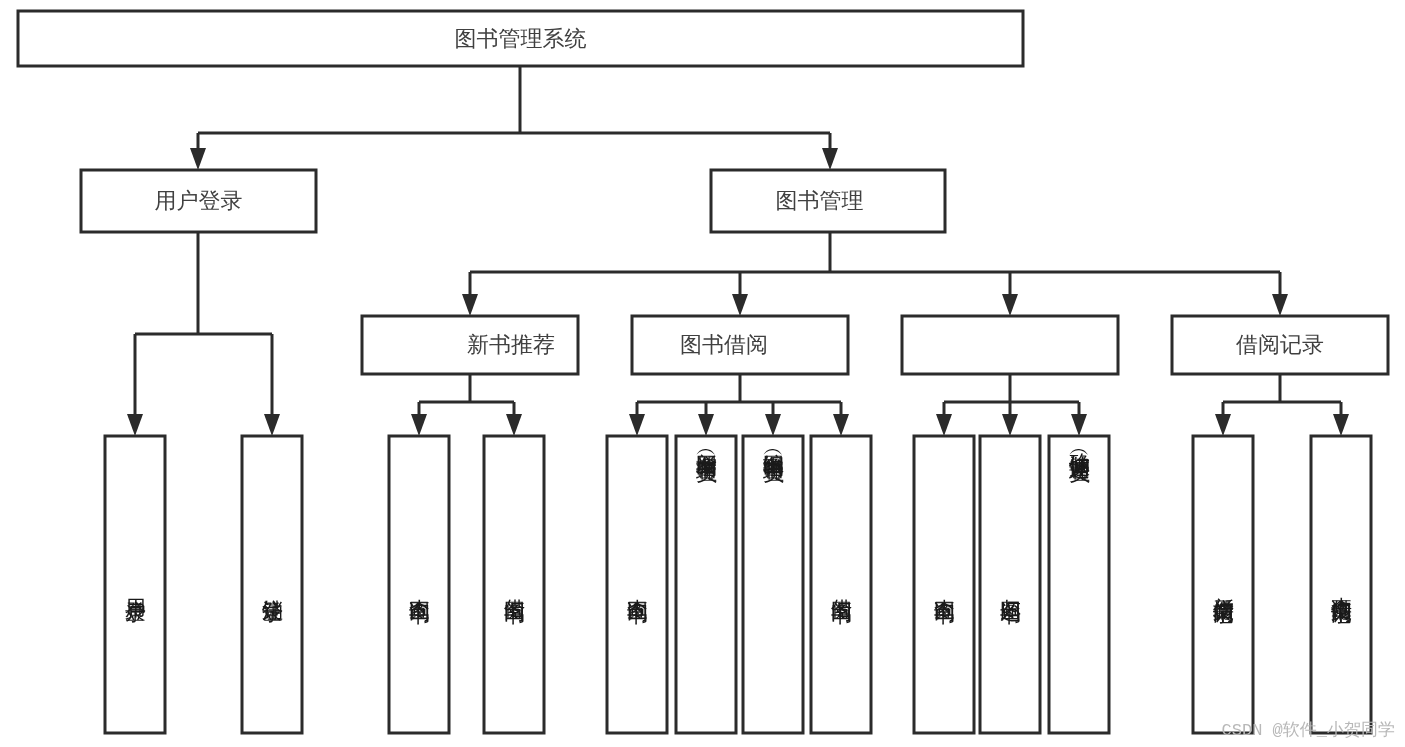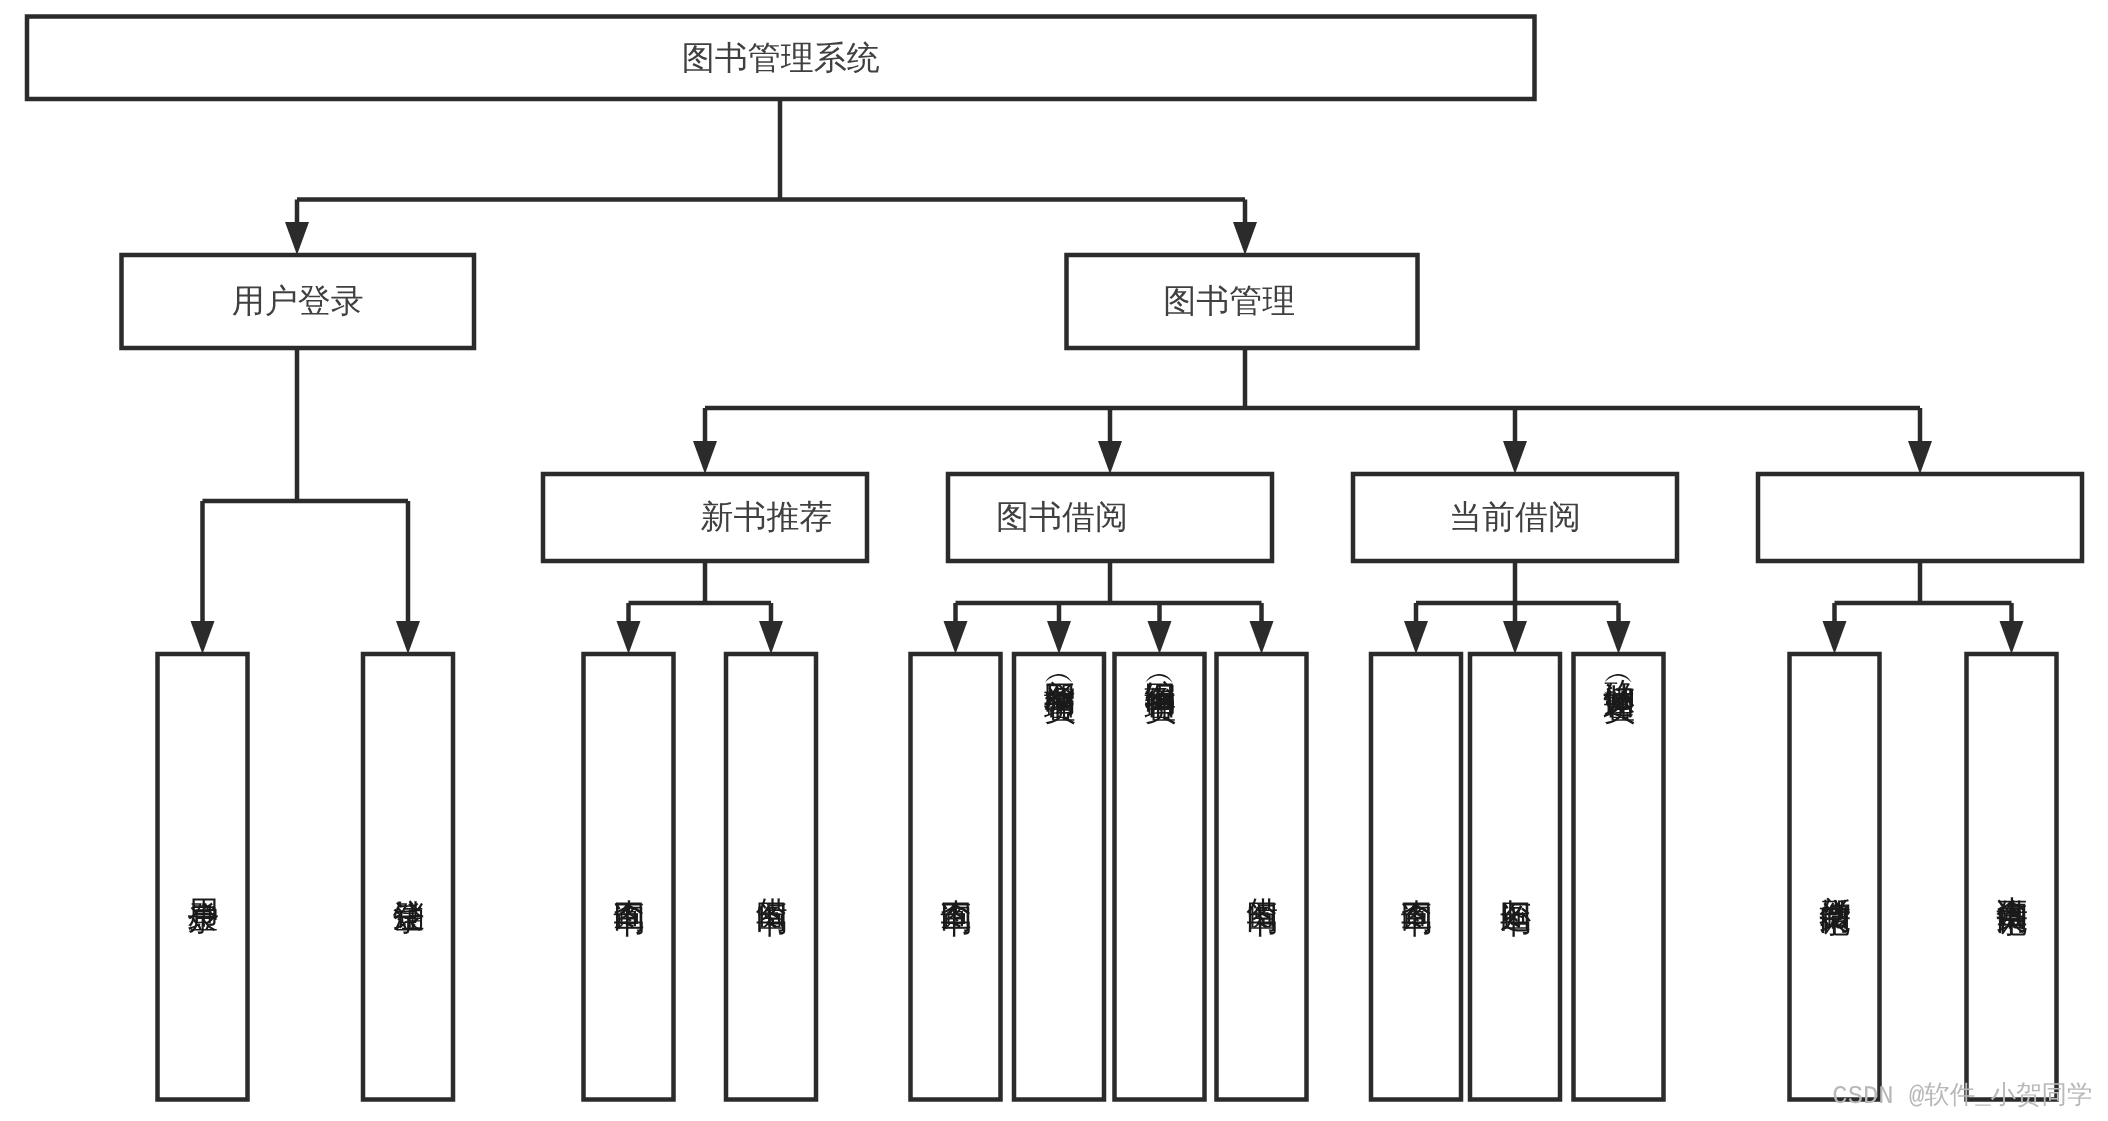--- a/index.html
+++ b/index.html
@@ -189,25 +189,25 @@
   <div class="box-label-wrap" style="left:81px; top:170px; width:235px; height:62px;">
     <span>用户登录</span>
   </div>
   <div class="box-label-wrap" style="left:711px; top:170px; width:217px; height:62px;">
     <span>图书管理</span>
   </div>
 
   <div class="box-label-wrap" style="left:362px; top:316px; width:216px; height:58px;padding-left:41px;">
     <span>新书推荐</span>
   </div>
-  <div class="box-label-wrap" style="left:600px; top:316px; width:216px; height:58px;">
+  <div class="box-label-wrap" style="left:616px; top:316px; width:216px; height:58px;">
     <span>图书借阅</span>
   </div>
-  <div class="box-label-wrap" style="left:902px; top:316px; width:216px; height:58px;">
-    <span>当前借阅</span>
+  <div class="box-label-wrap" style="left:1172px; top:316px; width:216px; height:58px;">
+    <span>借阅记录</span>
   </div>
 
   <div class="leaf-label-wrap" style="left:105px; top:436px; width:60px; height:297px;">
     <span>用户登录</span>
   </div>
   <div class="leaf-label-wrap" style="left:242px; top:436px; width:60px; height:297px;">
     <span>注销登录</span>
   </div>
 
   <div class="leaf-label-wrap" style="left:389px; top:436px; width:60px; height:297px;">

